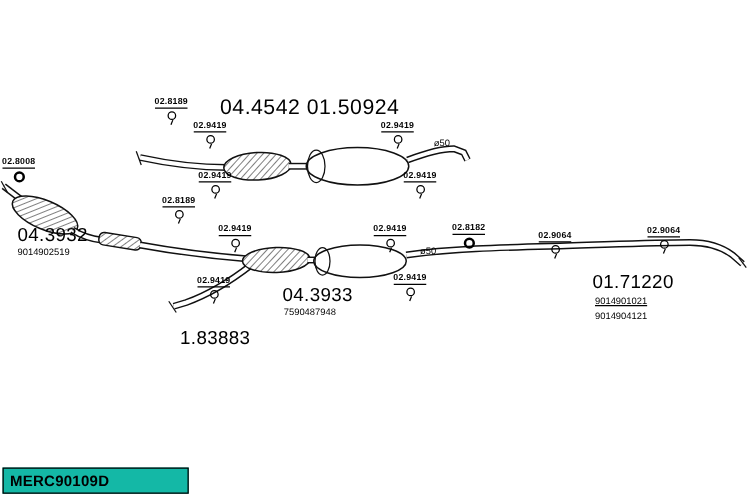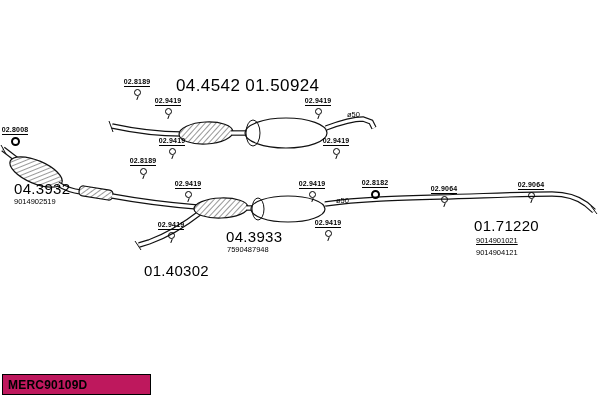--- a/index.html
+++ b/index.html
@@ -39,21 +39,21 @@
     content:""; position:absolute; left:2px; top:6px;
     width:1.2px; height:4px; background:#000; transform:rotate(22deg);
   }
   .icon-ring { width:9px; height:9px; border:2.2px solid #000; border-radius:50%; }
 
   .id-box {
     position:absolute; left:2px; top:374px; width:149px; height:21px;
     border:1.6px solid #000;
     display:flex; align-items:center; padding-left:5px;
     font-size:12px; font-weight:700; letter-spacing:0.2px;
-    background:#be185d;
+    background:#14b8a6;
   }
 </style>
 </head>
 <body>
 
 <div class="canvas">
 
   <svg class="diagram" width="600" height="400" viewBox="0 0 600 400">
     <defs>
       <pattern id="hatch" patternUnits="userSpaceOnUse" width="4" height="4" patternTransform="rotate(45)">
@@ -128,21 +128,21 @@
   </svg>
 
   <div class="label label-xl" style="left:176px; top:76px;">04.4542 01.50924</div>
 
   <div class="label label-lg" style="left:2px; top:180px;">04.3932</div>
   <div class="label label-sm" style="left:14px; top:197px;">9014902519</div>
 
   <div class="label label-lg" style="left:214px; top:228px;">04.3933</div>
   <div class="label label-sm" style="left:227px; top:245px;">7590487948</div>
 
-  <div class="label label-lg" style="left:132px; top:262px;">01.40302</div>
+  <div class="label label-lg" style="left:132px; top:262px;">1.83883</div>
 
   <div class="label label-lg" style="left:462px; top:217px;">01.71220</div>
   <div class="label label-sm" style="left:476px; top:236px;text-decoration:underline;">9014901021</div>
   <div class="label label-sm" style="left:476px; top:248px;text-align:right;">9014904121</div>
 
   <div class="label label-sm" style="left:347px; top:110px;">ø50</div>
   <div class="label label-sm" style="left:336px; top:196px;">ø50</div>
 
   <div class="tag" style="left:120px; top:78px;">
     <span class="tag-label">02.8189</span>

